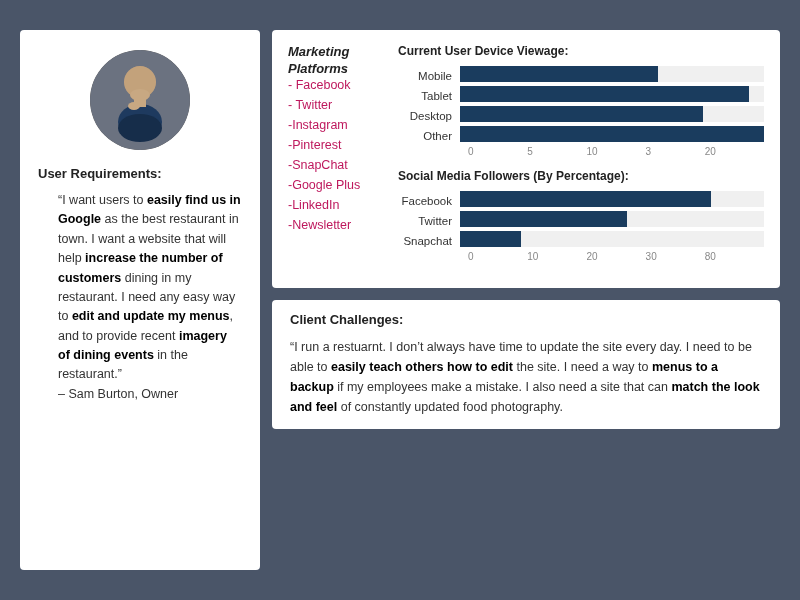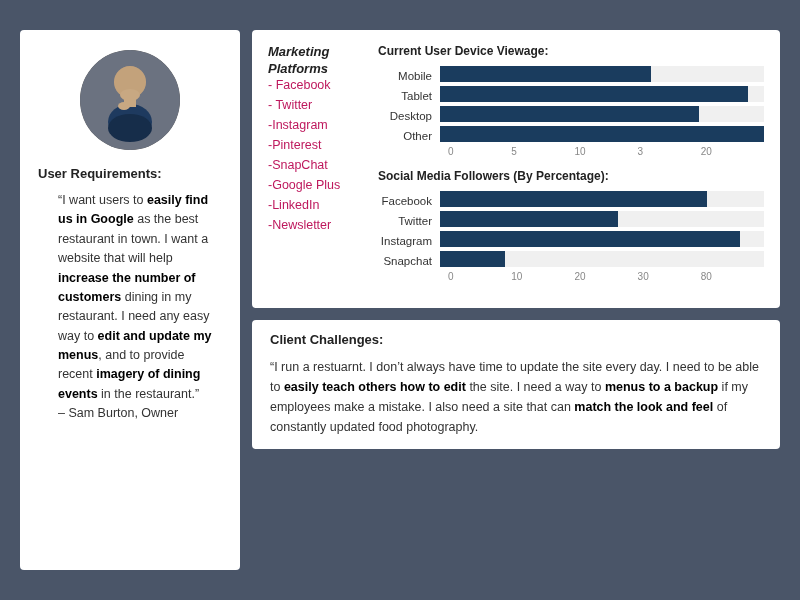--- a/index.html
+++ b/index.html
@@ -16,21 +16,21 @@
     }
     .outer {
       width: 760px;
       height: 540px;
       display: flex;
       gap: 12px;
     }
     
     .left-card {
       background: #fff;
-      width: 220px;
+      width: 240px;
       min-height: 100%;
       border-radius: 4px;
       padding: 20px 18px;
       display: flex;
       flex-direction: column;
       align-items: flex-start;
     }
     .avatar-wrapper {
       display: flex;
       justify-content: center;
@@ -270,26 +270,20 @@
                   <div class="bar-fill" style="width: 82.5%;"></div>
                 </div>
               </div>
               <div class="bar-row">
                 <div class="bar-label">Twitter</div>
                 <div class="bar-track">
                   <div class="bar-fill" style="width: 55%;"></div>
                 </div>
               </div>
               <div class="bar-row">
-                <div class="bar-label">Instagram</div>
-                <div class="bar-track">
-                  <div class="bar-fill" style="width: 92.5%;"></div>
-                </div>
-              </div>
-              <div class="bar-row">
                 <div class="bar-label">Snapchat</div>
                 <div class="bar-track">
                   <div class="bar-fill" style="width: 20%;"></div>
                 </div>
               </div>
               <div class="axis-row">
                 <div class="axis-label">0</div>
                 <div class="axis-label">10</div>
                 <div class="axis-label">20</div>
                 <div class="axis-label">30</div>

